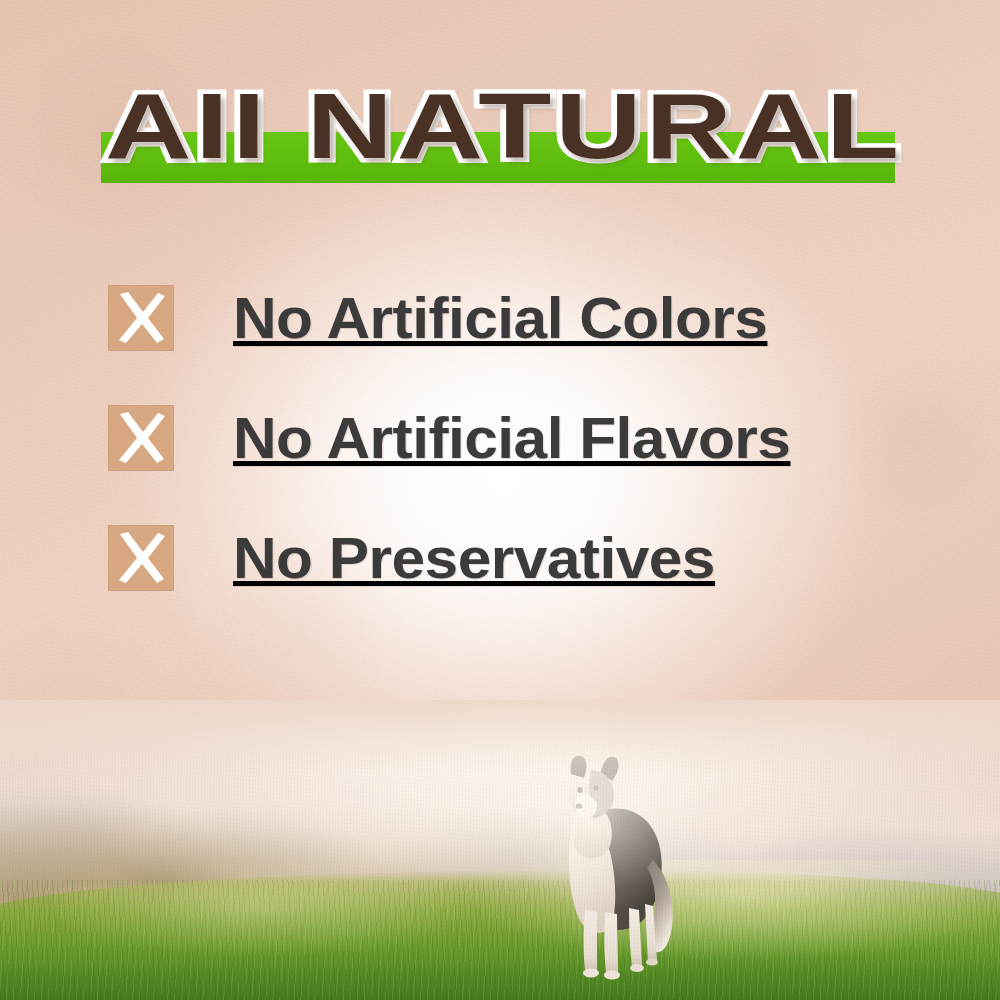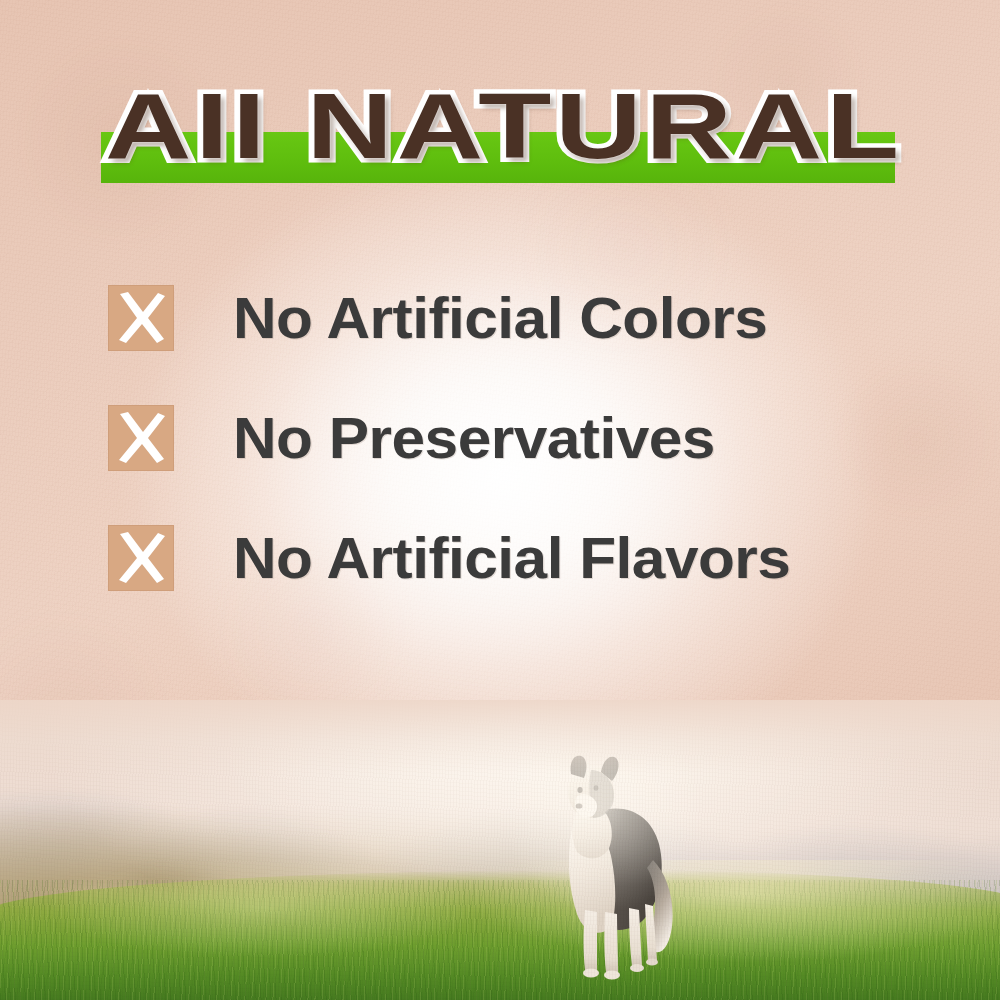--- a/index.html
+++ b/index.html
@@ -128,20 +128,21 @@
     position: absolute;
     left: 108px;
     top: 258px;
     width: 820px;
   }
   .bullet-row {
     position: relative;
     height: 120px;
     display: flex;
     align-items: center;
+    text-decoration: underline;
   }
   .xbox {
     position: relative;
     flex: 0 0 auto;
     width: 66px;
     height: 66px;
     background: #d8a883;
     box-shadow: inset 0 0 0 1px rgba(200,150,115,0.55);
   }
   .xbox svg { display: block; }
@@ -361,30 +362,30 @@
       </div>
       <div class="bullet-label">No Artificial Colors</div>
     </div>
 
     <div class="bullet-row">
       <div class="xbox">
         <svg width="66" height="66" viewBox="0 0 66 66" aria-hidden="true">
           <path d="M12 9 L20 7 L35 27 L50 8 L57 11 L40 33 L56 54 L49 58 L34 39 L18 58 L11 55 L29 33 Z" fill="#ffffff"></path>
         </svg>
       </div>
-      <div class="bullet-label">No Preservatives</div>
+      <div class="bullet-label">No Artificial Flavors</div>
     </div>
 
     <div class="bullet-row">
       <div class="xbox">
         <svg width="66" height="66" viewBox="0 0 66 66" aria-hidden="true">
           <path d="M12 9 L20 7 L35 27 L50 8 L57 11 L40 33 L56 54 L49 58 L34 39 L18 58 L11 55 L29 33 Z" fill="#ffffff"></path>
         </svg>
       </div>
-      <div class="bullet-label">No Artificial Flavors</div>
+      <div class="bullet-label">No Preservatives</div>
     </div>
 
 
   </div>
 
   <div class="photo">
     <div class="photo-sky"></div>
     <div class="ridge-far"></div>
     <div class="slope-left"></div>
     <div class="shrubs"></div>

